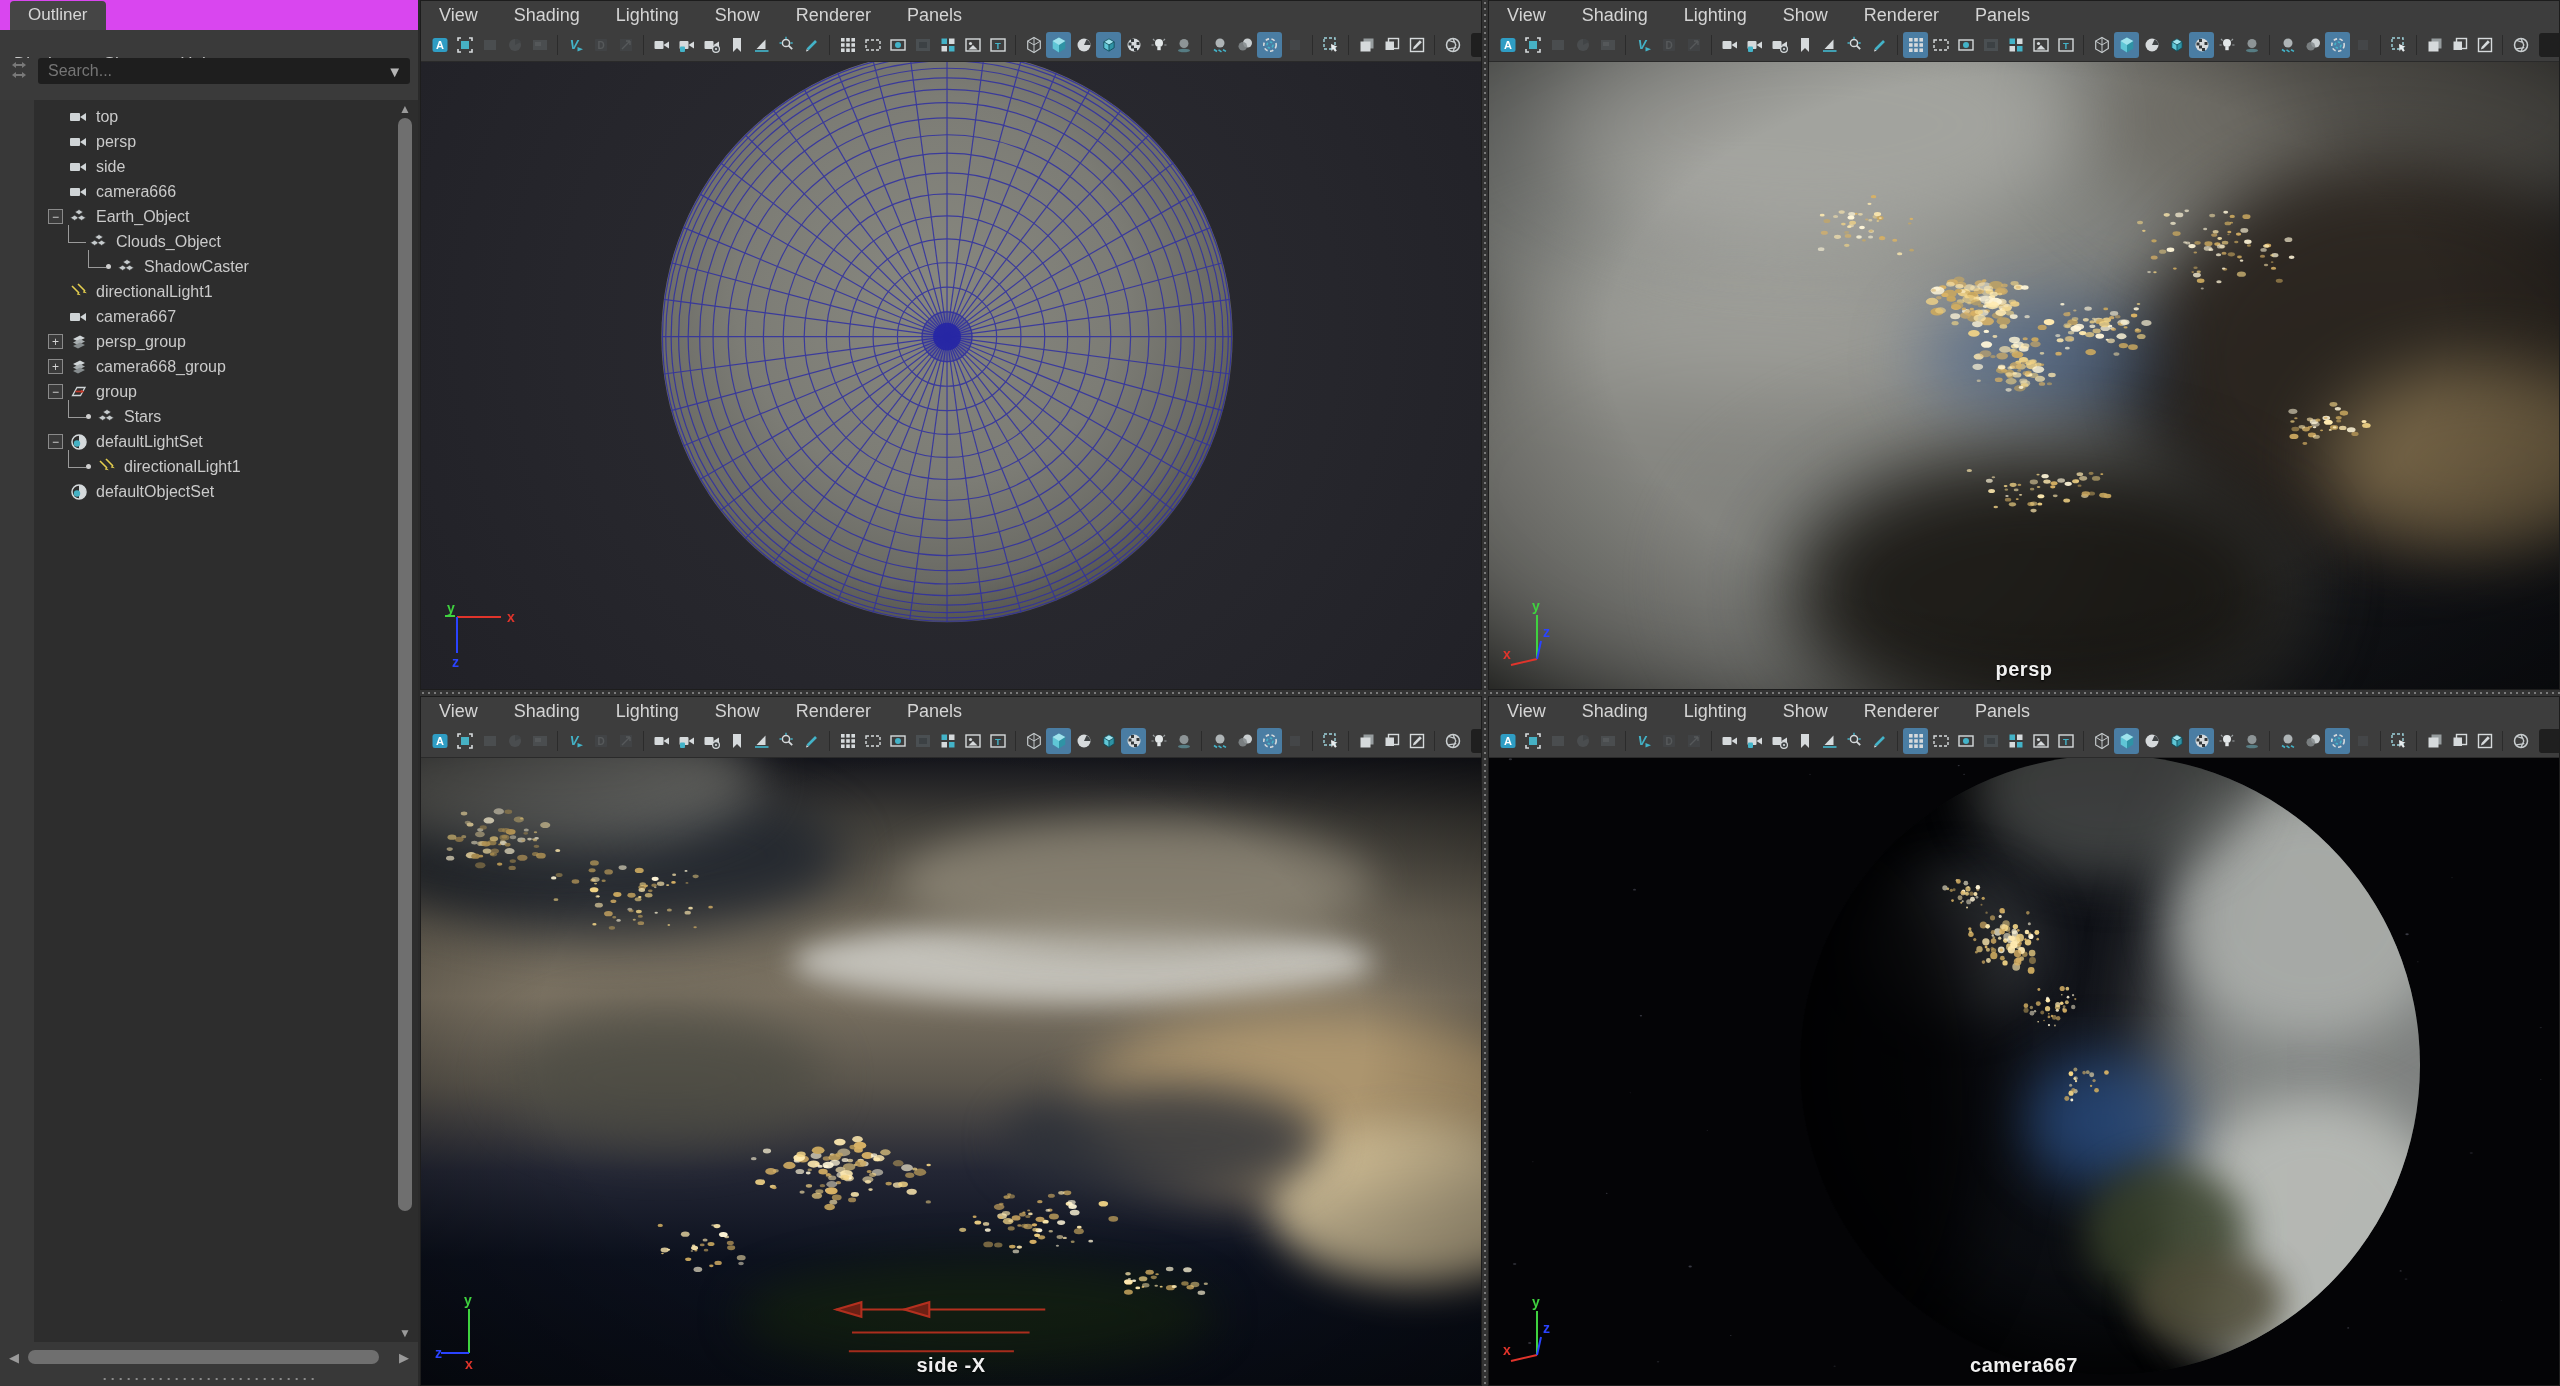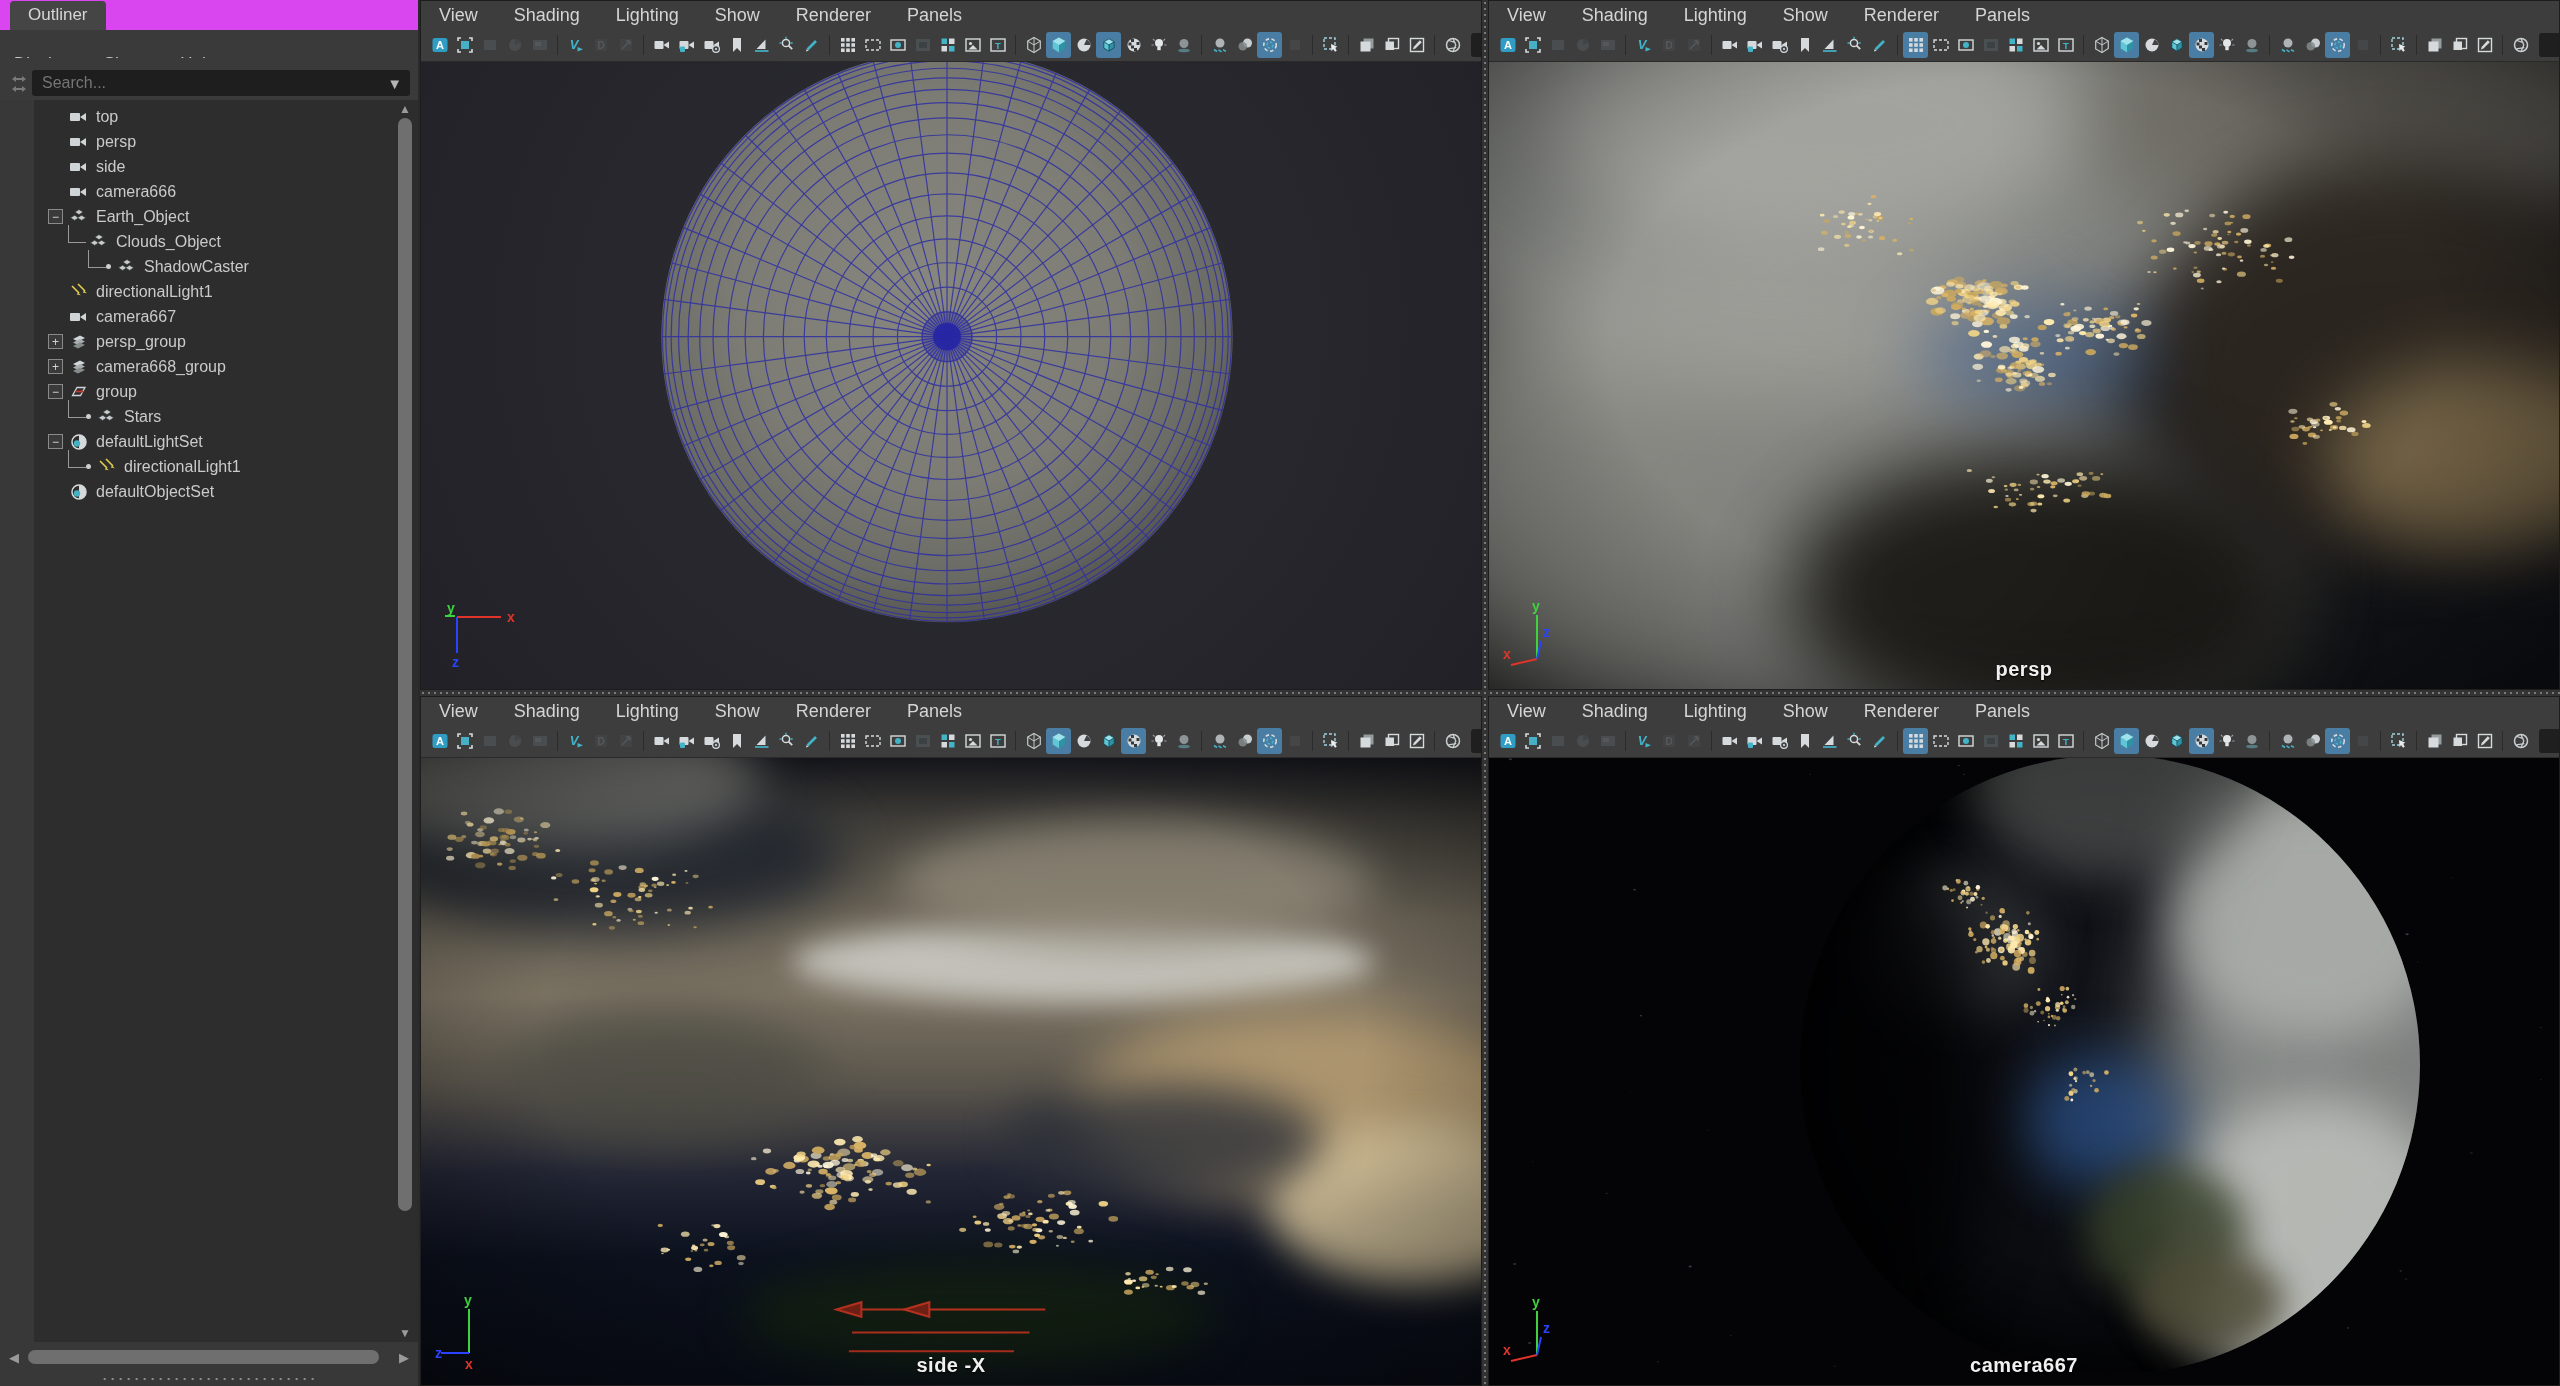--- a/index.html
+++ b/index.html
@@ -7,21 +7,21 @@
        -webkit-font-smoothing:antialiased;color:#ccc;}
   .app{display:flex;width:2560px;height:1386px;background:#3b3b3b;}
 
   
   .outliner{width:420px;min-width:420px;height:100%;background:#383838;display:flex;flex-direction:column;
             border-right:2px solid #2a2a2a;box-sizing:border-box;}
   .o-tabbar{height:30px;background:#d946ef;display:flex;align-items:flex-end;padding-left:10px;}
   .o-tab{background:#454545;color:#d6d6d6;font-size:17px;padding:4px 18px 5px 18px;border-radius:4px 4px 0 0;}
   .o-menus{height:28px;display:flex;align-items:center;gap:34px;padding-left:14px;background:#3a3a3a;font-size:17px;color:#c9c9c9;}
   .o-menus .menu-item{cursor:default;margin-top:40px;}
-  .o-search{height:38px;display:flex;align-items:flex-end;background:#3a3a3a;padding:0 8px 4px 6px;}
+  .o-search{height:38px;display:flex;align-items:flex-start;background:#3a3a3a;padding:0 8px 4px 6px;gap:6px;}
   .o-grip{width:26px;height:24px;display:flex;align-items:center;justify-content:center;opacity:.75;}
   .o-field{flex:1;height:26px;background:#1e1e1e;border-radius:3px;display:flex;align-items:center;padding:0 8px;}
   .o-field input{flex:1;background:transparent;border:none;outline:none;color:#8f8f8f;font-size:16px;font-family:"Liberation Sans",sans-serif;}
   .o-caret{color:#b5b5b5;font-size:15px;}
   .o-treewrap{flex:1;position:relative;background:#2d2d2d;overflow:hidden;margin-left:34px;}
   .o-tree{position:absolute;inset:4px 26px 0 0;}
   .o-row{height:25px;display:flex;align-items:center;font-size:16px;color:#cacaca;white-space:nowrap;}
   .o-spacer{display:inline-block;height:1px;}
   .o-exp{width:13px;height:13px;border:1px solid #8a8a8a;background:#3a3a3a;color:#d5d5d5;
          display:inline-flex;align-items:center;justify-content:center;font-size:12px;line-height:10px;margin-right:5px;box-sizing:content-box;}

